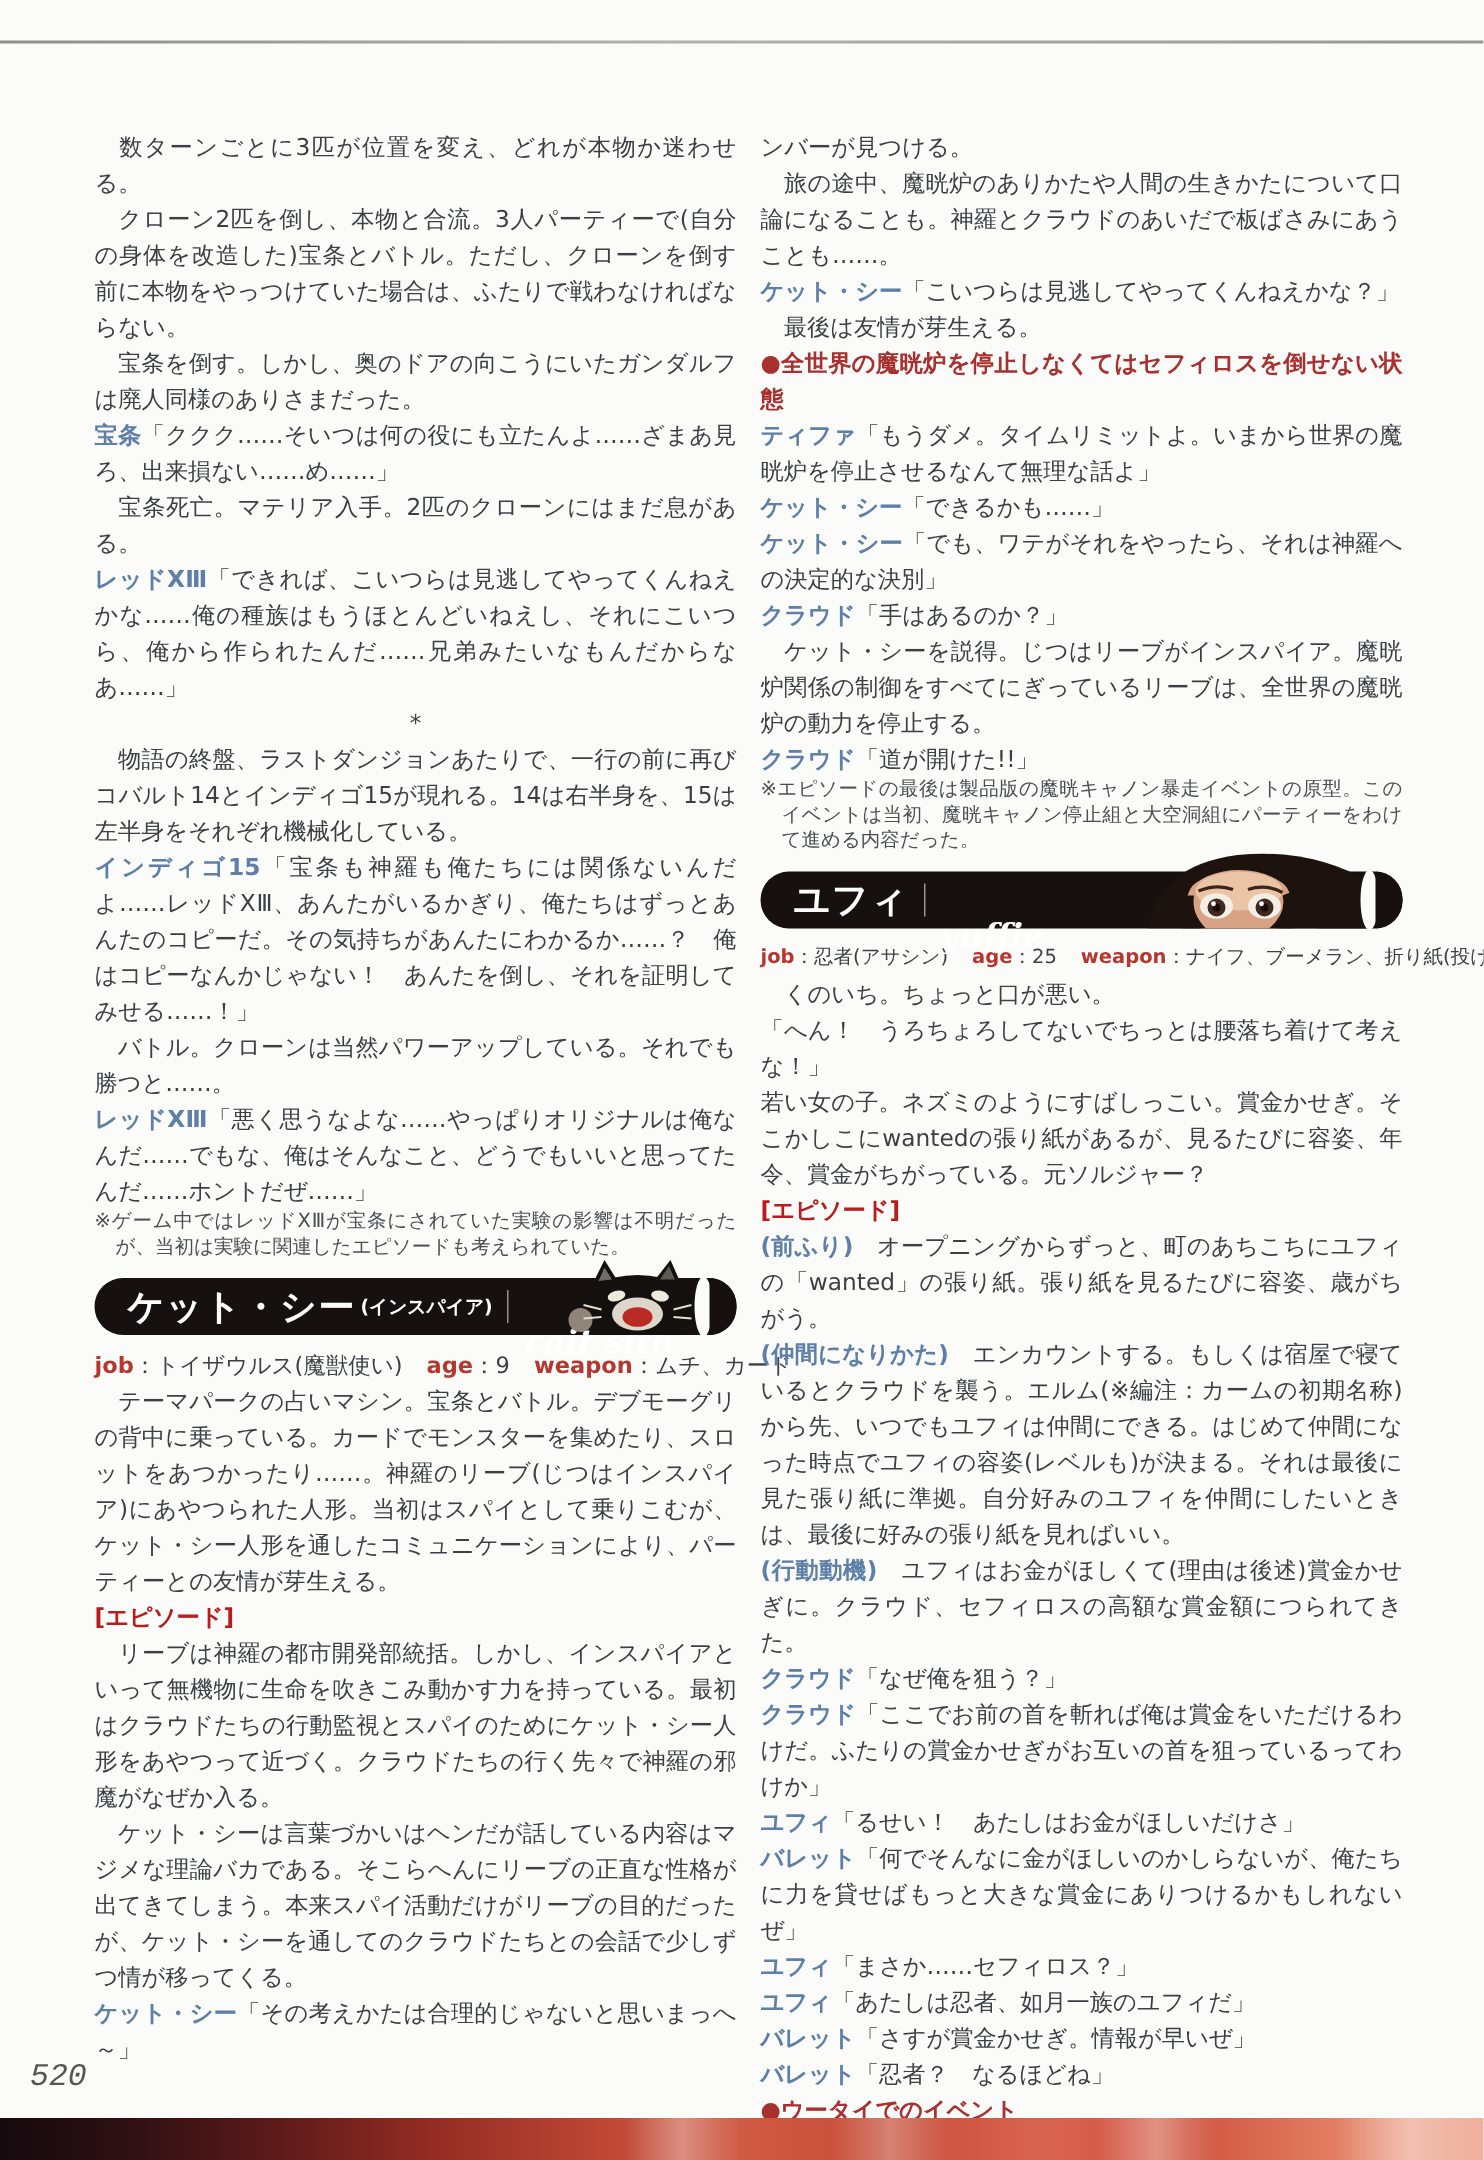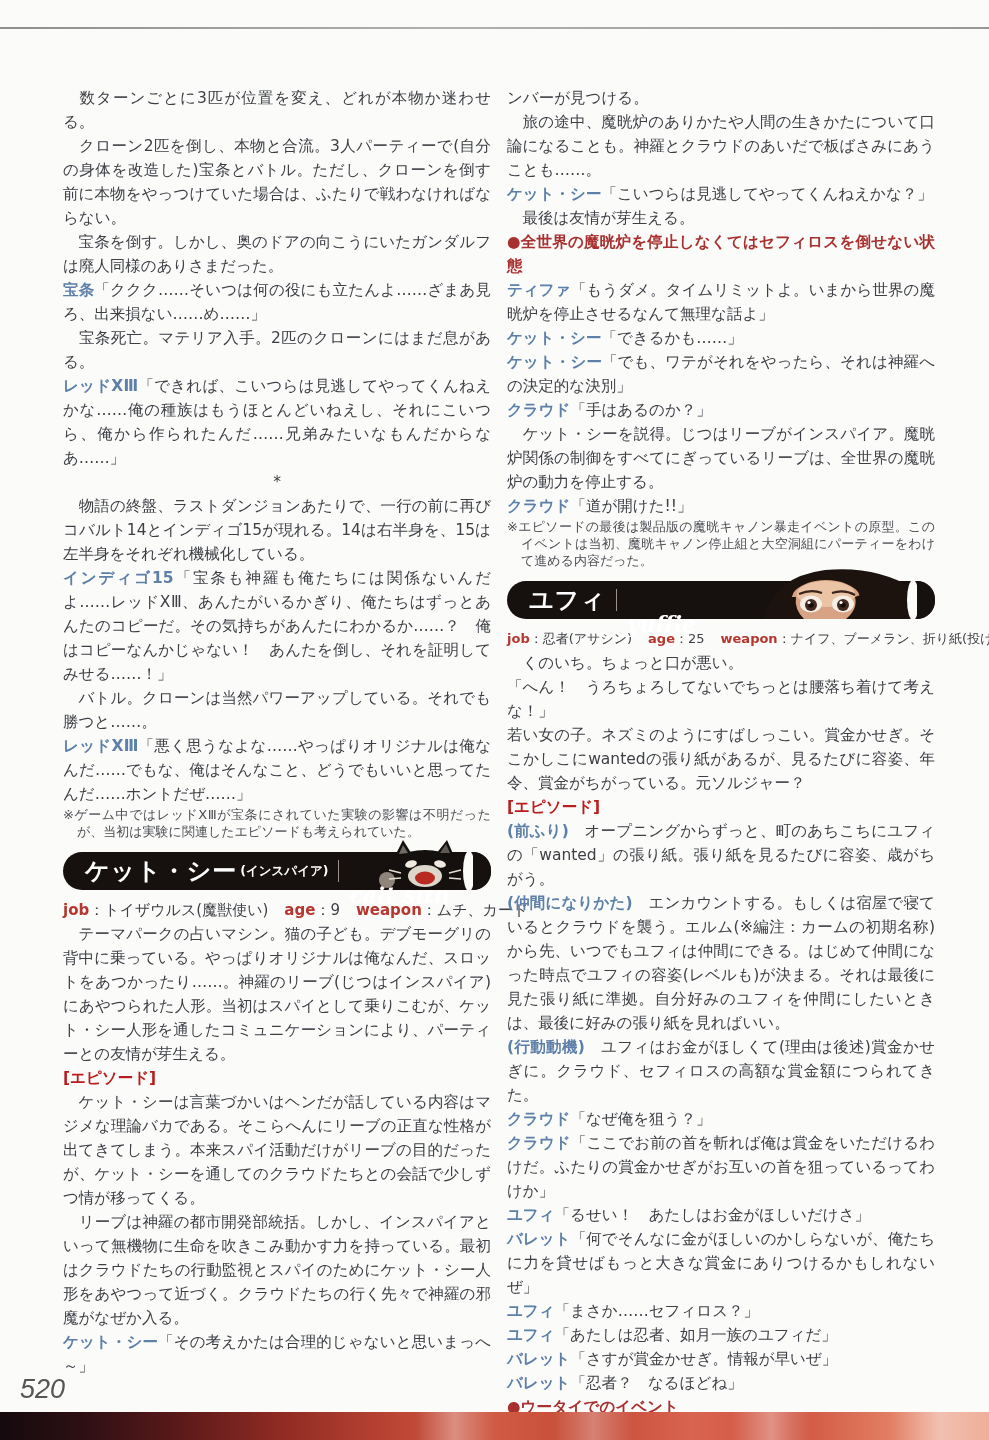--- a/index.html
+++ b/index.html
@@ -34,21 +34,21 @@
   .char-bar svg{position:absolute;bottom:0;}
   .bar-notch{position:absolute;right:16px;top:-1px;height:40px;width:12px;
     background:#fbfbfa;border-radius:50%;}
   .bar-cap{position:absolute;right:0;top:0;height:38px;width:18px;
     background:#16100e;border-radius:0 19px 19px 0;}
   .stats{font-size:15px;margin:2px 0;white-space:nowrap;}
   .stats-sm{font-size:13px;}
   .stats .lbl{color:#b5372f;font-weight:bold;}
   .stats .val{margin-right:16px;}
   .page-num{position:absolute;left:20px;top:1374px;
-    font-family:Liberation Sans, sans-serif;font-style:italic;font-size:27px;color:#565656;}
+    font-family:Liberation Mono, monospace;font-style:italic;font-size:21px;color:#565656;}
   .footer-bar{position:absolute;left:0;bottom:0;width:989px;height:28px;
     background:
       linear-gradient(90deg,rgba(255,255,255,0) 0%,rgba(255,255,255,0) 42%,
         rgba(255,255,255,.35) 46%,rgba(255,255,255,0) 50%,rgba(255,255,255,0) 56%,
         rgba(255,255,255,.3) 60%,rgba(255,255,255,0) 64%,rgba(255,255,255,0) 74%,
         rgba(255,255,255,.35) 78%,rgba(255,255,255,0) 82%,rgba(255,255,255,0) 90%,
         rgba(255,255,255,.45) 95%,rgba(255,255,255,.2) 100%),
       linear-gradient(90deg,#150a0e 0%,#2c0f13 8%,#5a191a 18%,#8e2a22 28%,
         #bc4534 40%,#d05a43 50%,#c54b37 60%,#d96450 70%,#cf5440 80%,
         #e27e63 90%,#ec9b80 100%);}
@@ -94,24 +94,24 @@
         <line x1="62" y1="38" x2="50" y2="39" stroke="#e6dfd3" stroke-width="1.4"></line>
         <line x1="110" y1="33" x2="122" y2="30" stroke="#e6dfd3" stroke-width="1.4"></line>
         <line x1="110" y1="38" x2="122" y2="39" stroke="#e6dfd3" stroke-width="1.4"></line>
       </svg>
       <span class="bar-notch"></span>
       <span class="bar-cap"></span>
     </div>
 
     <p class="stats"><span class="lbl">job</span><span class="val">：トイザウルス(魔獣使い)</span><span class="lbl">age</span><span class="val">：9</span><span class="lbl">weapon</span><span class="val">：ムチ、カード</span></p>
 
-    <p class="p">　テーマパークの占いマシン。猫の子ども。デブモーグリの背中に乗っている。やっぱりオリジナルは俺なんだ、スロットをあつかったり……。神羅のリーブ(じつはインスパイア)にあやつられた人形。当初はスパイとして乗りこむが、ケット・シー人形を通したコミュニケーションにより、パーティーとの友情が芽生える。</p>
+    <p class="p">　テーマパークの占いマシン。宝条とバトル。デブモーグリの背中に乗っている。カードでモンスターを集めたり、スロットをあつかったり……。神羅のリーブ(じつはインスパイア)にあやつられた人形。当初はスパイとして乗りこむが、ケット・シー人形を通したコミュニケーションにより、パーティーとの友情が芽生える。</p>
     <p class="bracket-heading">[エピソード]</p>
+    <p class="p">　リーブは神羅の都市開発部統括。しかし、インスパイアといって無機物に生命を吹きこみ動かす力を持っている。最初はクラウドたちの行動監視とスパイのためにケット・シー人形をあやつって近づく。クラウドたちの行く先々で神羅の邪魔がなぜか入る。</p>
     <p class="p">　ケット・シーは言葉づかいはヘンだが話している内容はマジメな理論バカである。そこらへんにリーブの正直な性格が出てきてしまう。本来スパイ活動だけがリーブの目的だったが、ケット・シーを通してのクラウドたちとの会話で少しずつ情が移ってくる。</p>
-    <p class="p">　リーブは神羅の都市開発部統括。しかし、インスパイアといって無機物に生命を吹きこみ動かす力を持っている。最初はクラウドたちの行動監視とスパイのためにケット・シー人形をあやつって近づく。クラウドたちの行く先々で神羅の邪魔がなぜか入る。</p>
     <p class="quote"><span class="speaker">ケット・シー</span><span>「その考えかたは合理的じゃないと思いまっへ～」</span></p>
 
   </div>
 
   <div class="col">
     <p class="p">ンバーが見つける。</p>
     <p class="p">　旅の途中、魔晄炉のありかたや人間の生きかたについて口論になることも。神羅とクラウドのあいだで板ばさみにあうことも……。</p>
     <p class="quote"><span class="speaker">ケット・シー</span><span>「こいつらは見逃してやってくんねえかな？」</span></p>
     <p class="p">　最後は友情が芽生える。</p>
     <p class="red-bullet">●全世界の魔晄炉を停止しなくてはセフィロスを倒せない状態</p>

